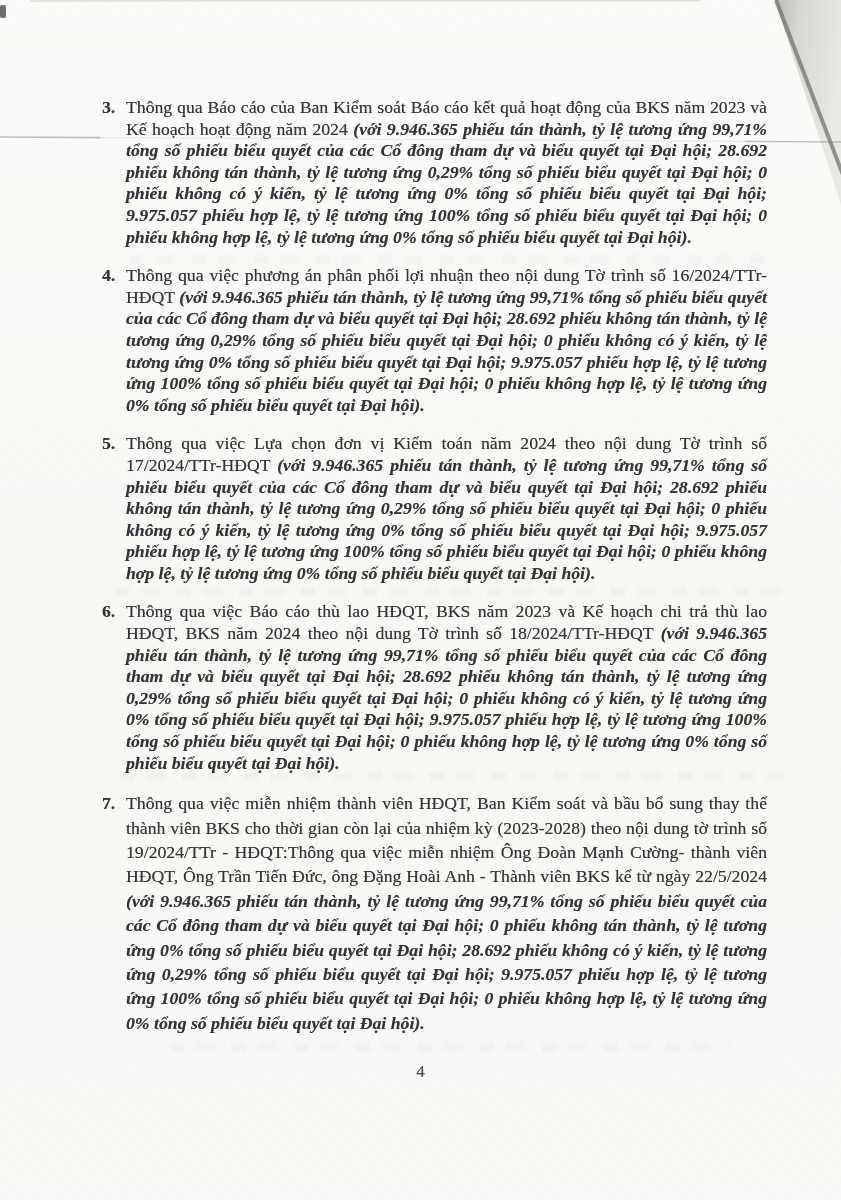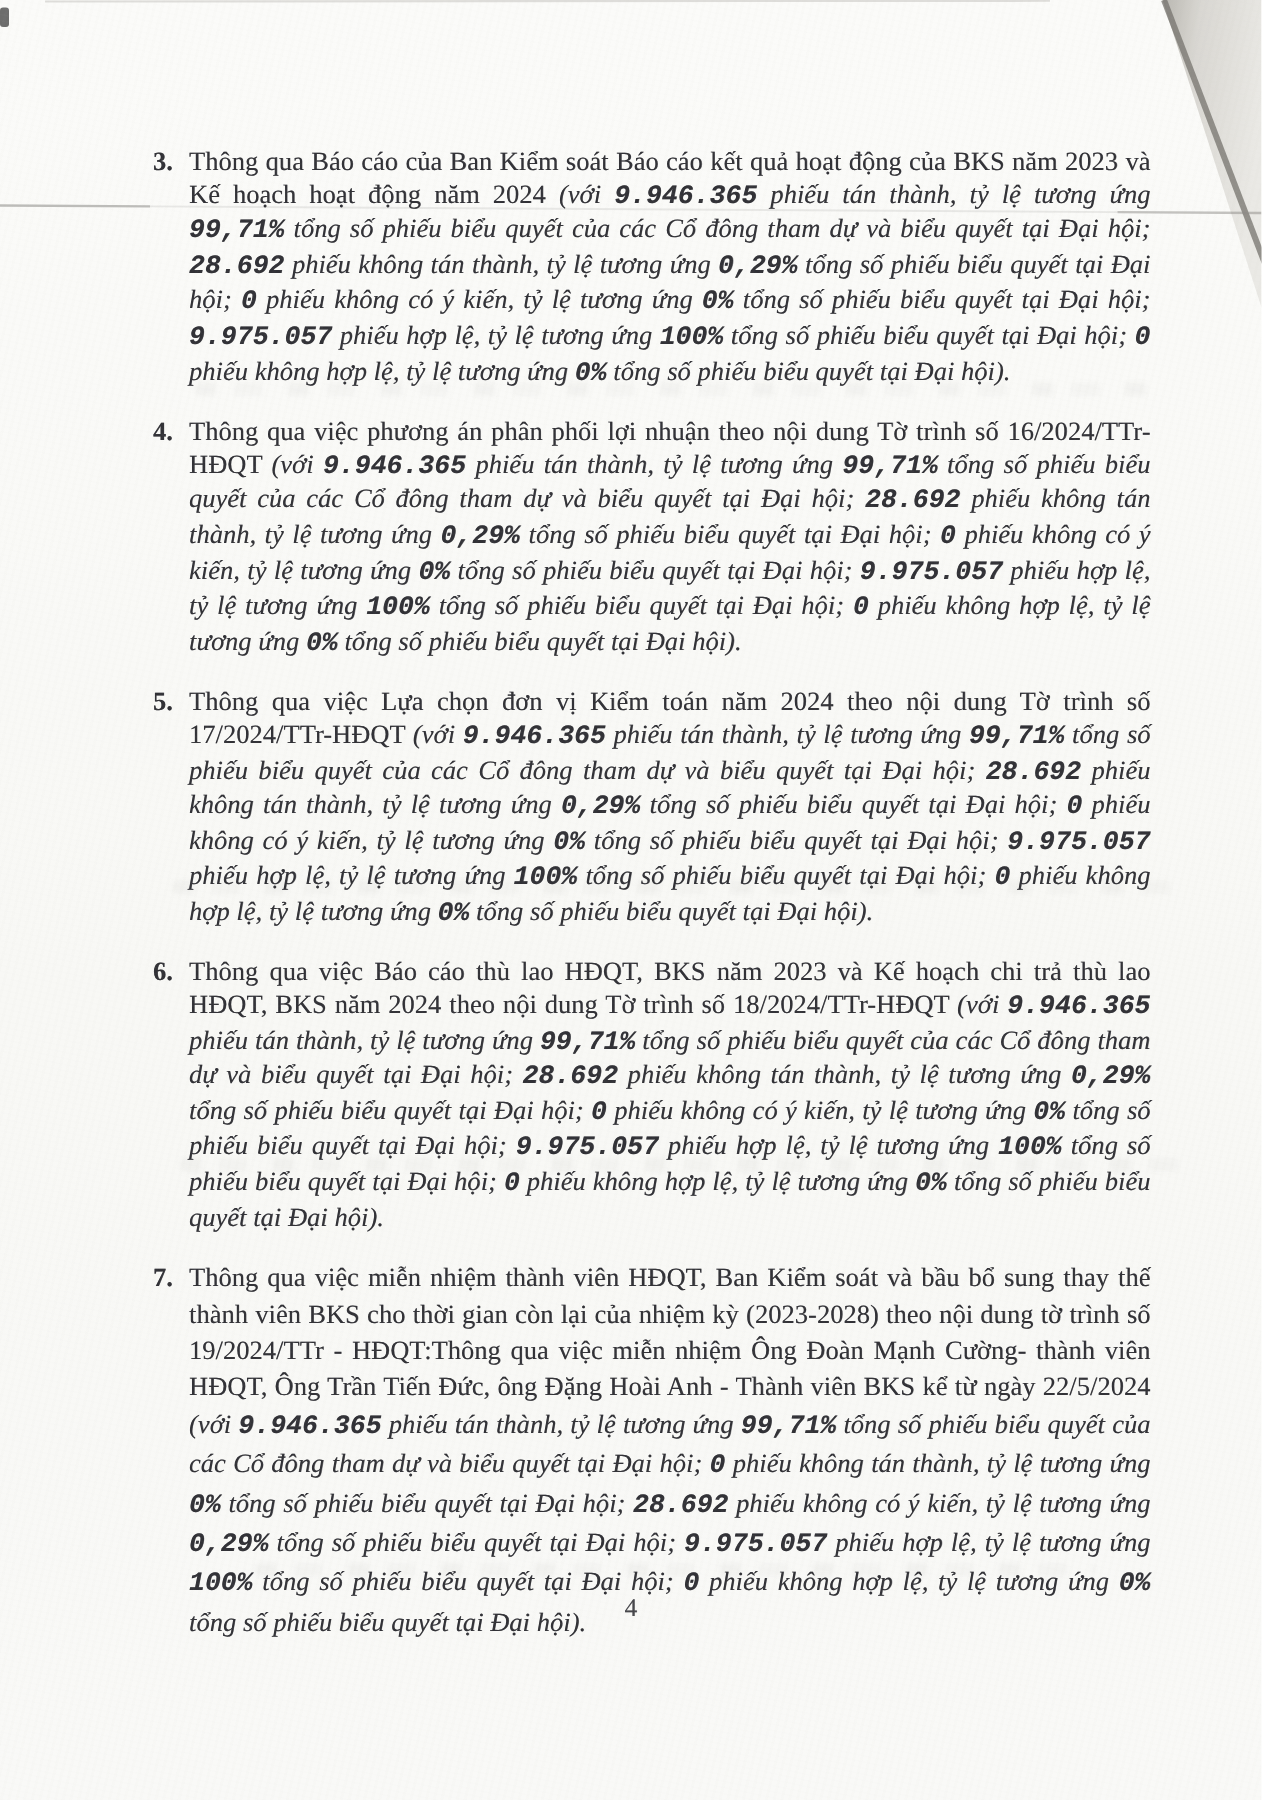--- a/index.html
+++ b/index.html
@@ -25,22 +25,22 @@
     flex:0 0 24px;width:24px;font-weight:700;font-size:17.6px;line-height:21.6px;
     text-shadow:.2px .2px .35px rgba(55,55,60,.55);
   }
   .item-text{
     flex:1;text-align:justify;font-size:17.6px;line-height:21.6px;letter-spacing:.05px;
     text-shadow:.2px .2px .35px rgba(55,55,60,.55);
   }
   .item:last-child .item-text,.item:last-child .item-number{line-height:24.4px;}
   .seg-regular{font-weight:400;font-style:normal;}
   .seg-bold{font-weight:400;font-style:normal;}
-  .seg-italic{font-weight:400;font-style:italic;}
-  .seg-bold-italic{font-weight:700;font-style:italic;font-family:Liberation Mono, monospace;}
+  .seg-italic{font-weight:700;font-style:italic;}
+  .seg-bold-italic{font-weight:700;font-style:italic;}
   .page-number{
     position:absolute;z-index:2;top:1062px;left:0;width:841px;text-align:center;
     font-size:17px;color:#47474b;text-shadow:.2px .2px .3px rgba(70,70,75,.5);
   }
   .ghost{
     position:absolute;z-index:1;pointer-events:none;height:9px;border-radius:4px;
     filter:blur(1.6px);opacity:.4;
     background:repeating-linear-gradient(90deg,
       rgba(128,128,126,.15) 0 14px, rgba(128,128,126,0) 14px 26px,
       rgba(128,128,126,.10) 26px 45px, rgba(128,128,126,0) 45px 62px);

